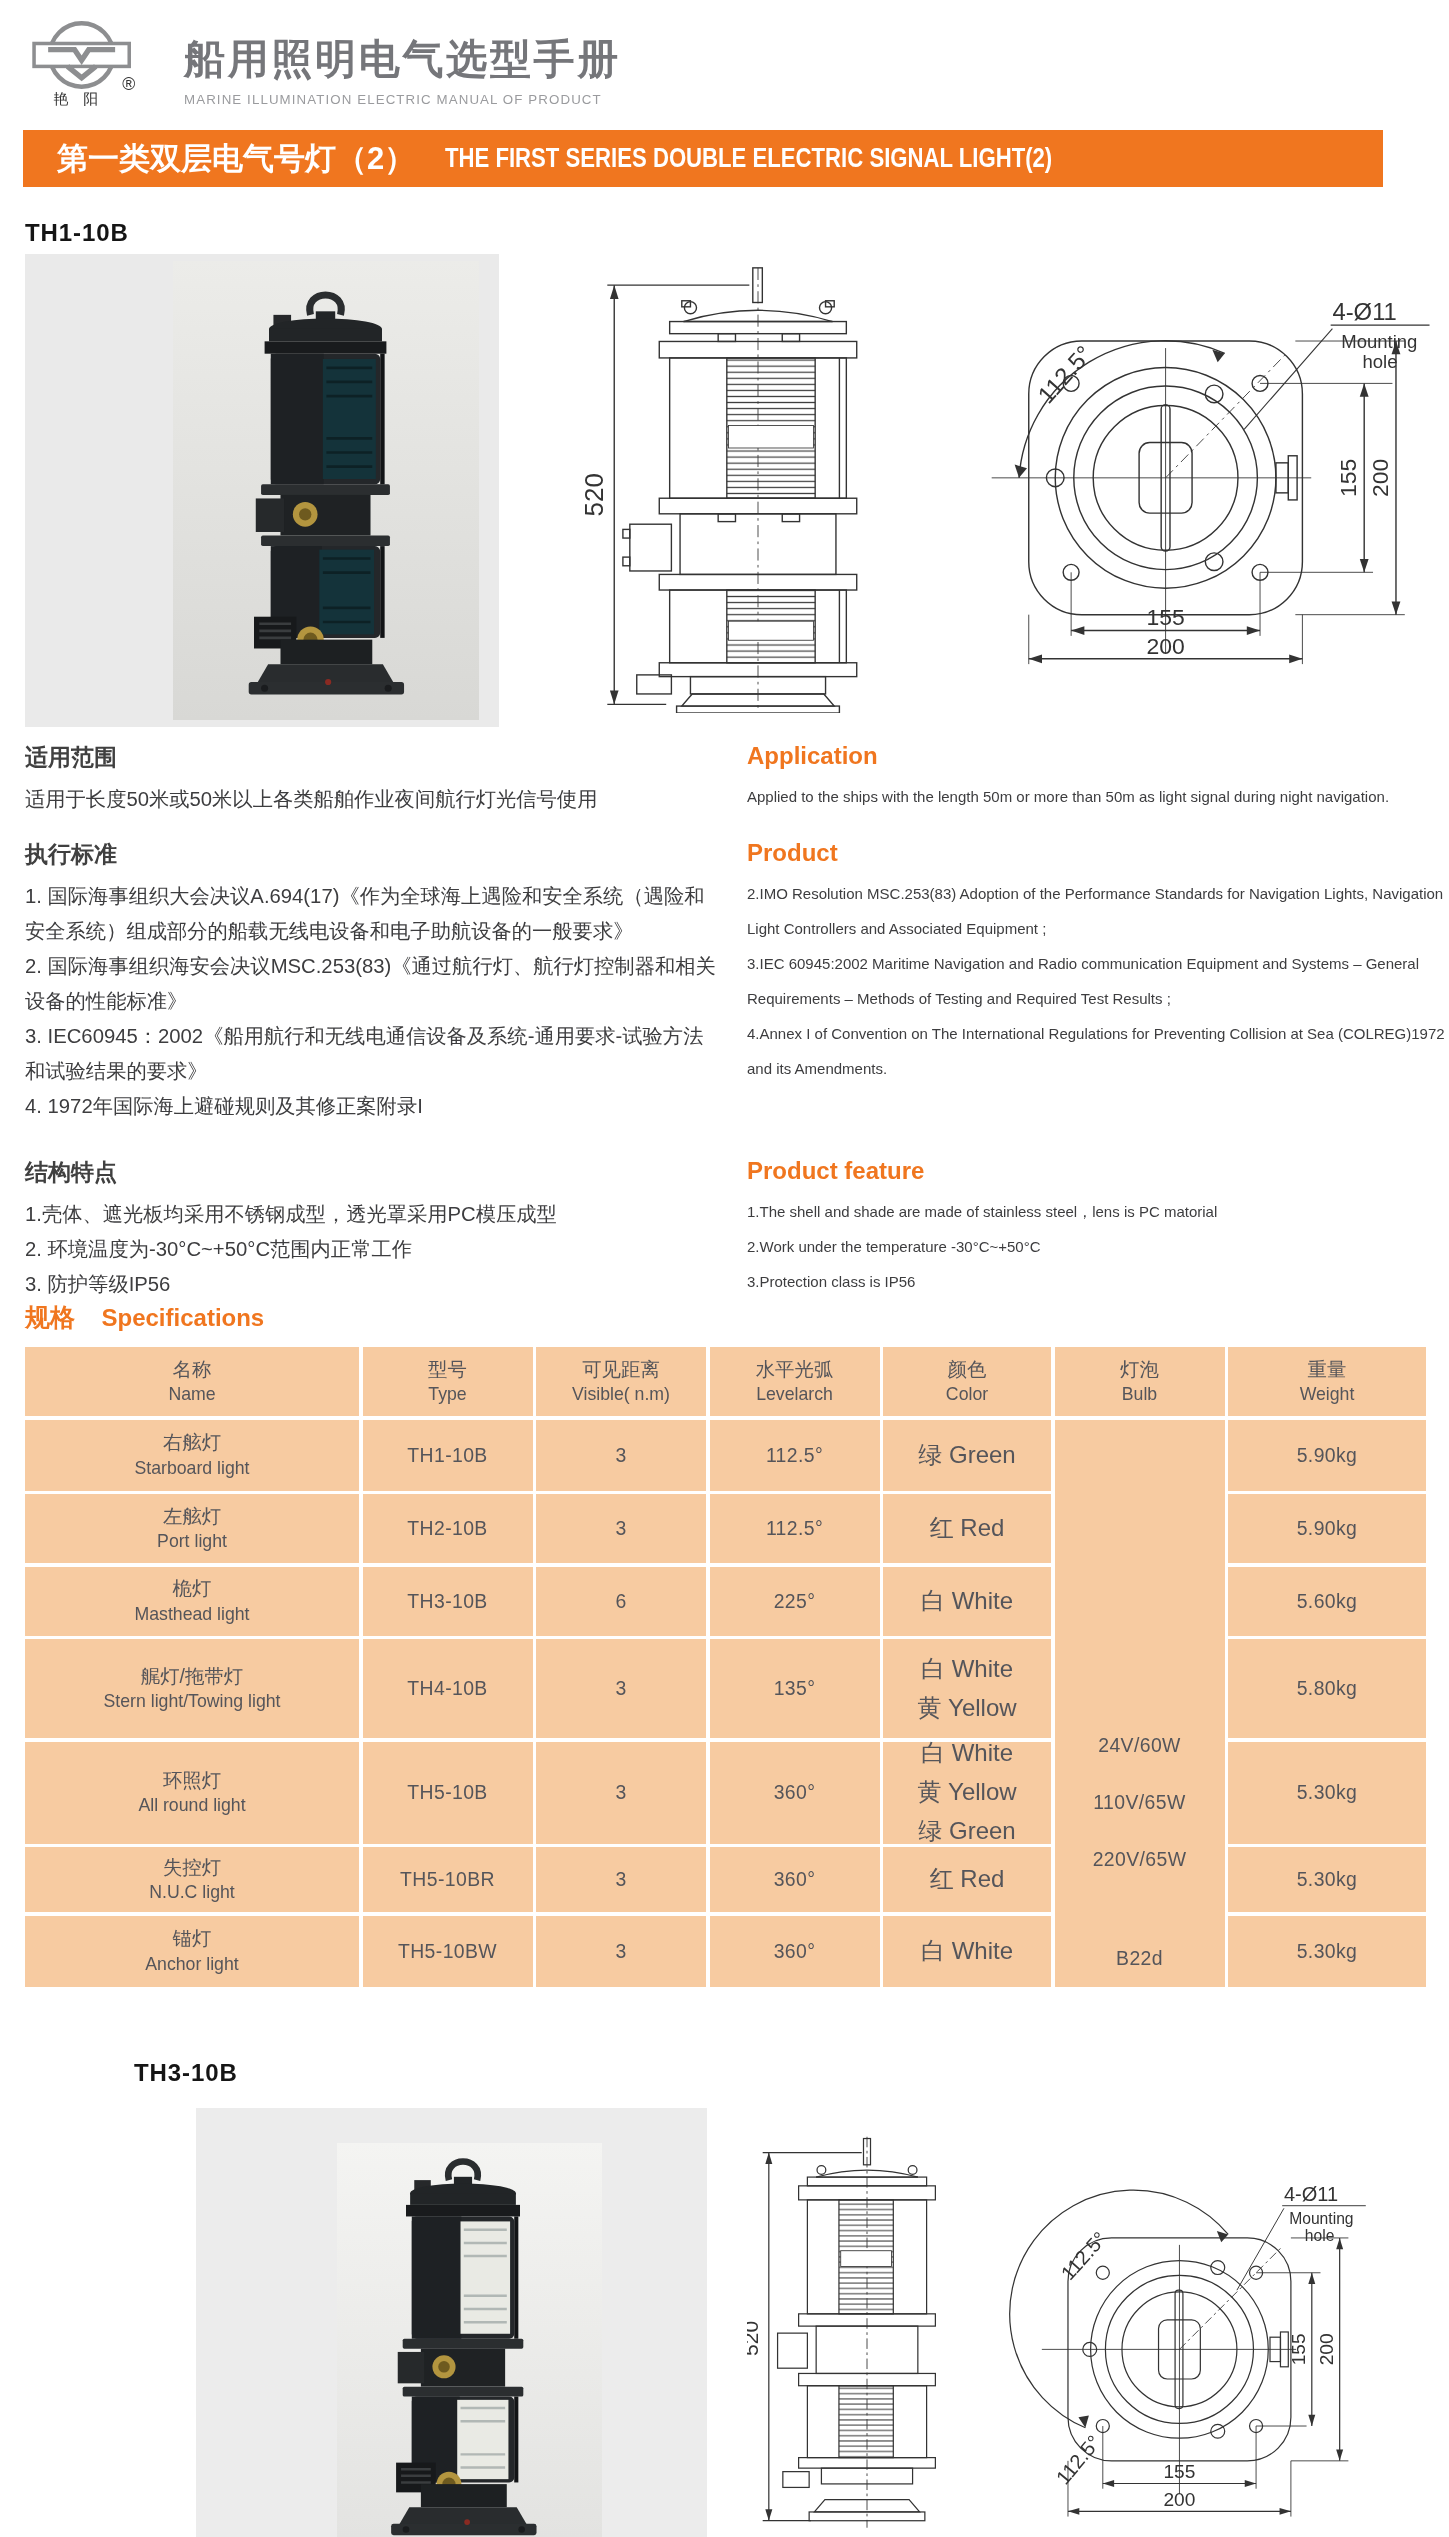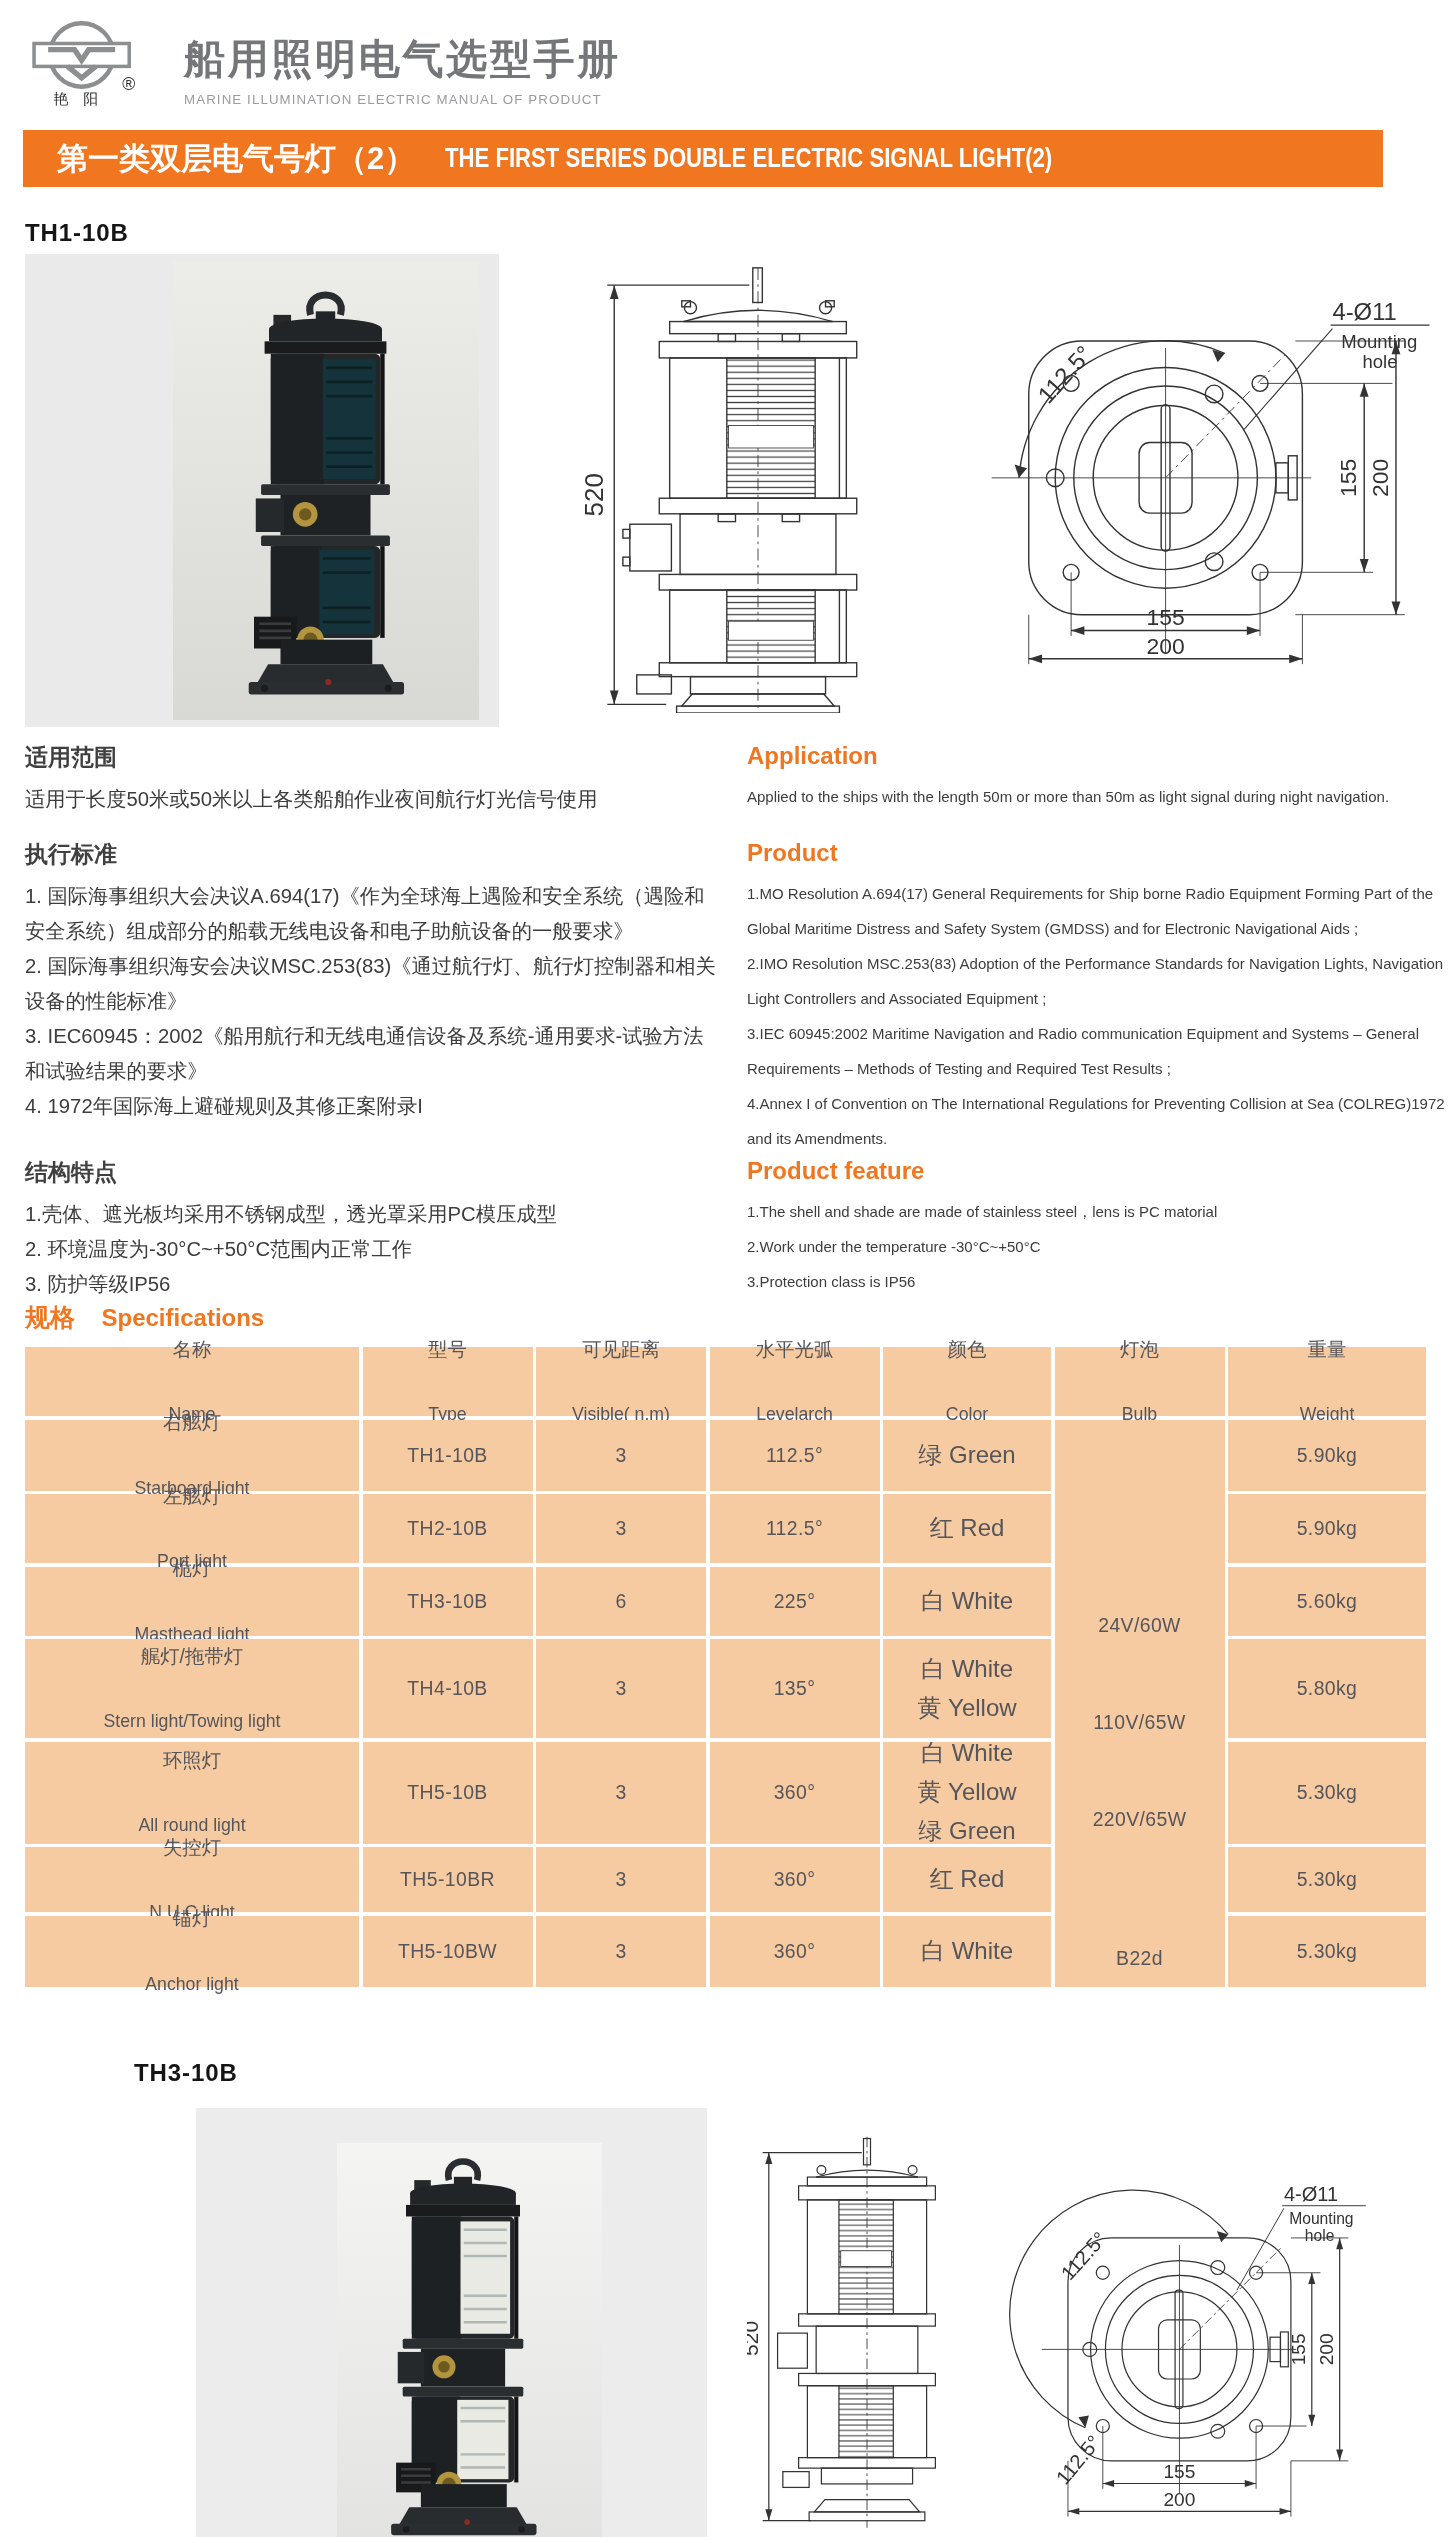--- a/index.html
+++ b/index.html
@@ -32,21 +32,21 @@
   .cn-text p,.en-text p{margin:0;}
 
   .spec-head{display:flex;align-items:baseline;gap:26.5px;}
 
   
   .spec-table{left:25px;top:1347px;width:1400px;display:grid;
       grid-template-columns:334px 170px 170px 170px 168px 170px 198px;
       grid-template-rows:69px 71px 69px 69px 99px 102px 65px 71px;
       gap:3.5px;}
   .cell{background:#f7cba1;display:flex;flex-direction:column;align-items:center;
-        justify-content:center;color:#55555a;text-align:center;gap:40px;}
+        justify-content:center;color:#55555a;text-align:center;}
   .cell .cn{font-size:19.4px;line-height:26.5px;}
   .cell .en{font-size:17.7px;line-height:25px;}
   .cell .one{font-size:19.4px;letter-spacing:0.4px;}
   .cell .clr{font-size:24px;line-height:26.5px;}
   .cell.multi{gap:12.4px;}
   .bulb-cell{grid-column:6;grid-row:2 / span 7;justify-content:flex-end;}
   .bulb-cell .one{line-height:57px;}
   .bulb-cell .cap{margin-top:42px;}
 
   
@@ -241,21 +241,20 @@
     </div>
   </div>
 
   <div class="abs" style="left:747px;top:742px;width:698px;">
     <div class="sec-h-en">Application</div>
     <div class="en-text">Applied to the ships with the length 50m or more than 50m as light signal during night navigation.</div>
   </div>
   <div class="abs" style="left:747px;top:839px;width:698px;">
     <div class="sec-h-en">Product</div>
     <div class="en-text" style="margin-top:7px;">
-      <p>1.MO Resolution A.694(17) General Requirements for Ship borne Radio Equipment Forming Part of the Global Maritime Distress and Safety System (GMDSS) and for Electronic Navigational Aids ;</p>
       <p>2.IMO Resolution MSC.253(83) Adoption of the Performance Standards for Navigation Lights, Navigation Light Controllers and Associated Equipment ;</p>
       <p>3.IEC 60945:2002 Maritime Navigation and Radio communication Equipment and Systems – General Requirements – Methods of Testing and Required Test Results ;</p>
       <p>4.Annex I of Convention on The International Regulations for Preventing Collision at Sea (COLREG)1972 and its Amendments.</p>
     </div>
   </div>
   <div class="abs" style="left:747px;top:1157px;width:698px;">
     <div class="sec-h-en">Product feature</div>
     <div class="en-text">
       <p>1.The shell and shade are made of stainless steel，lens is PC matorial</p>
       <p>2.Work under the temperature -30°C~+50°C</p>

